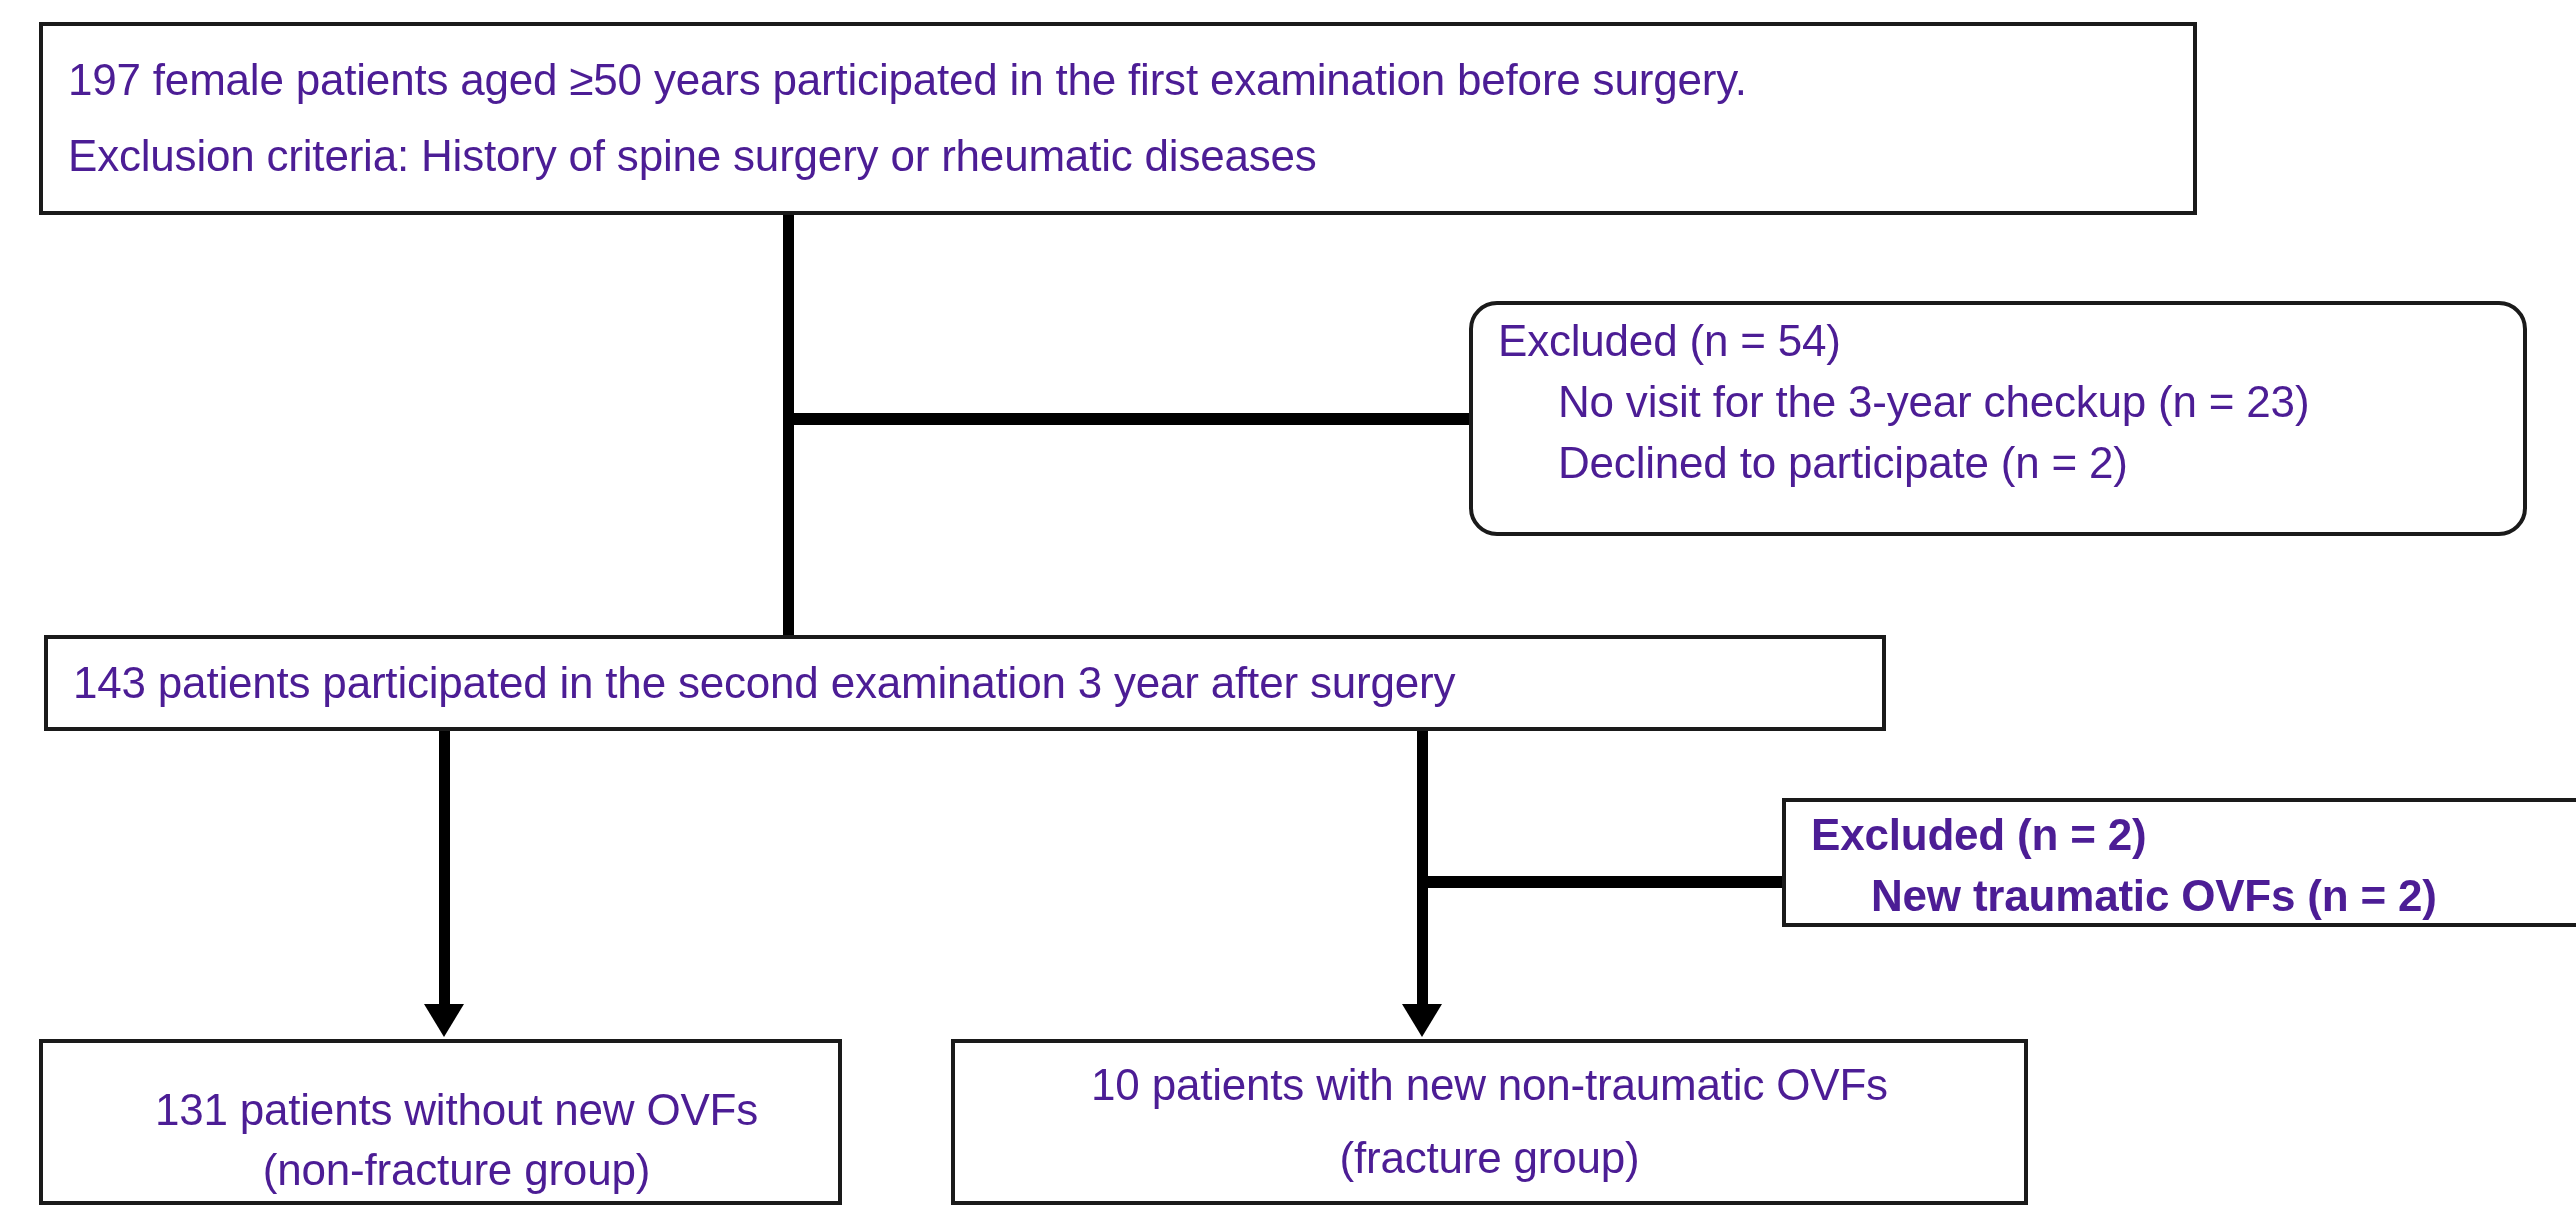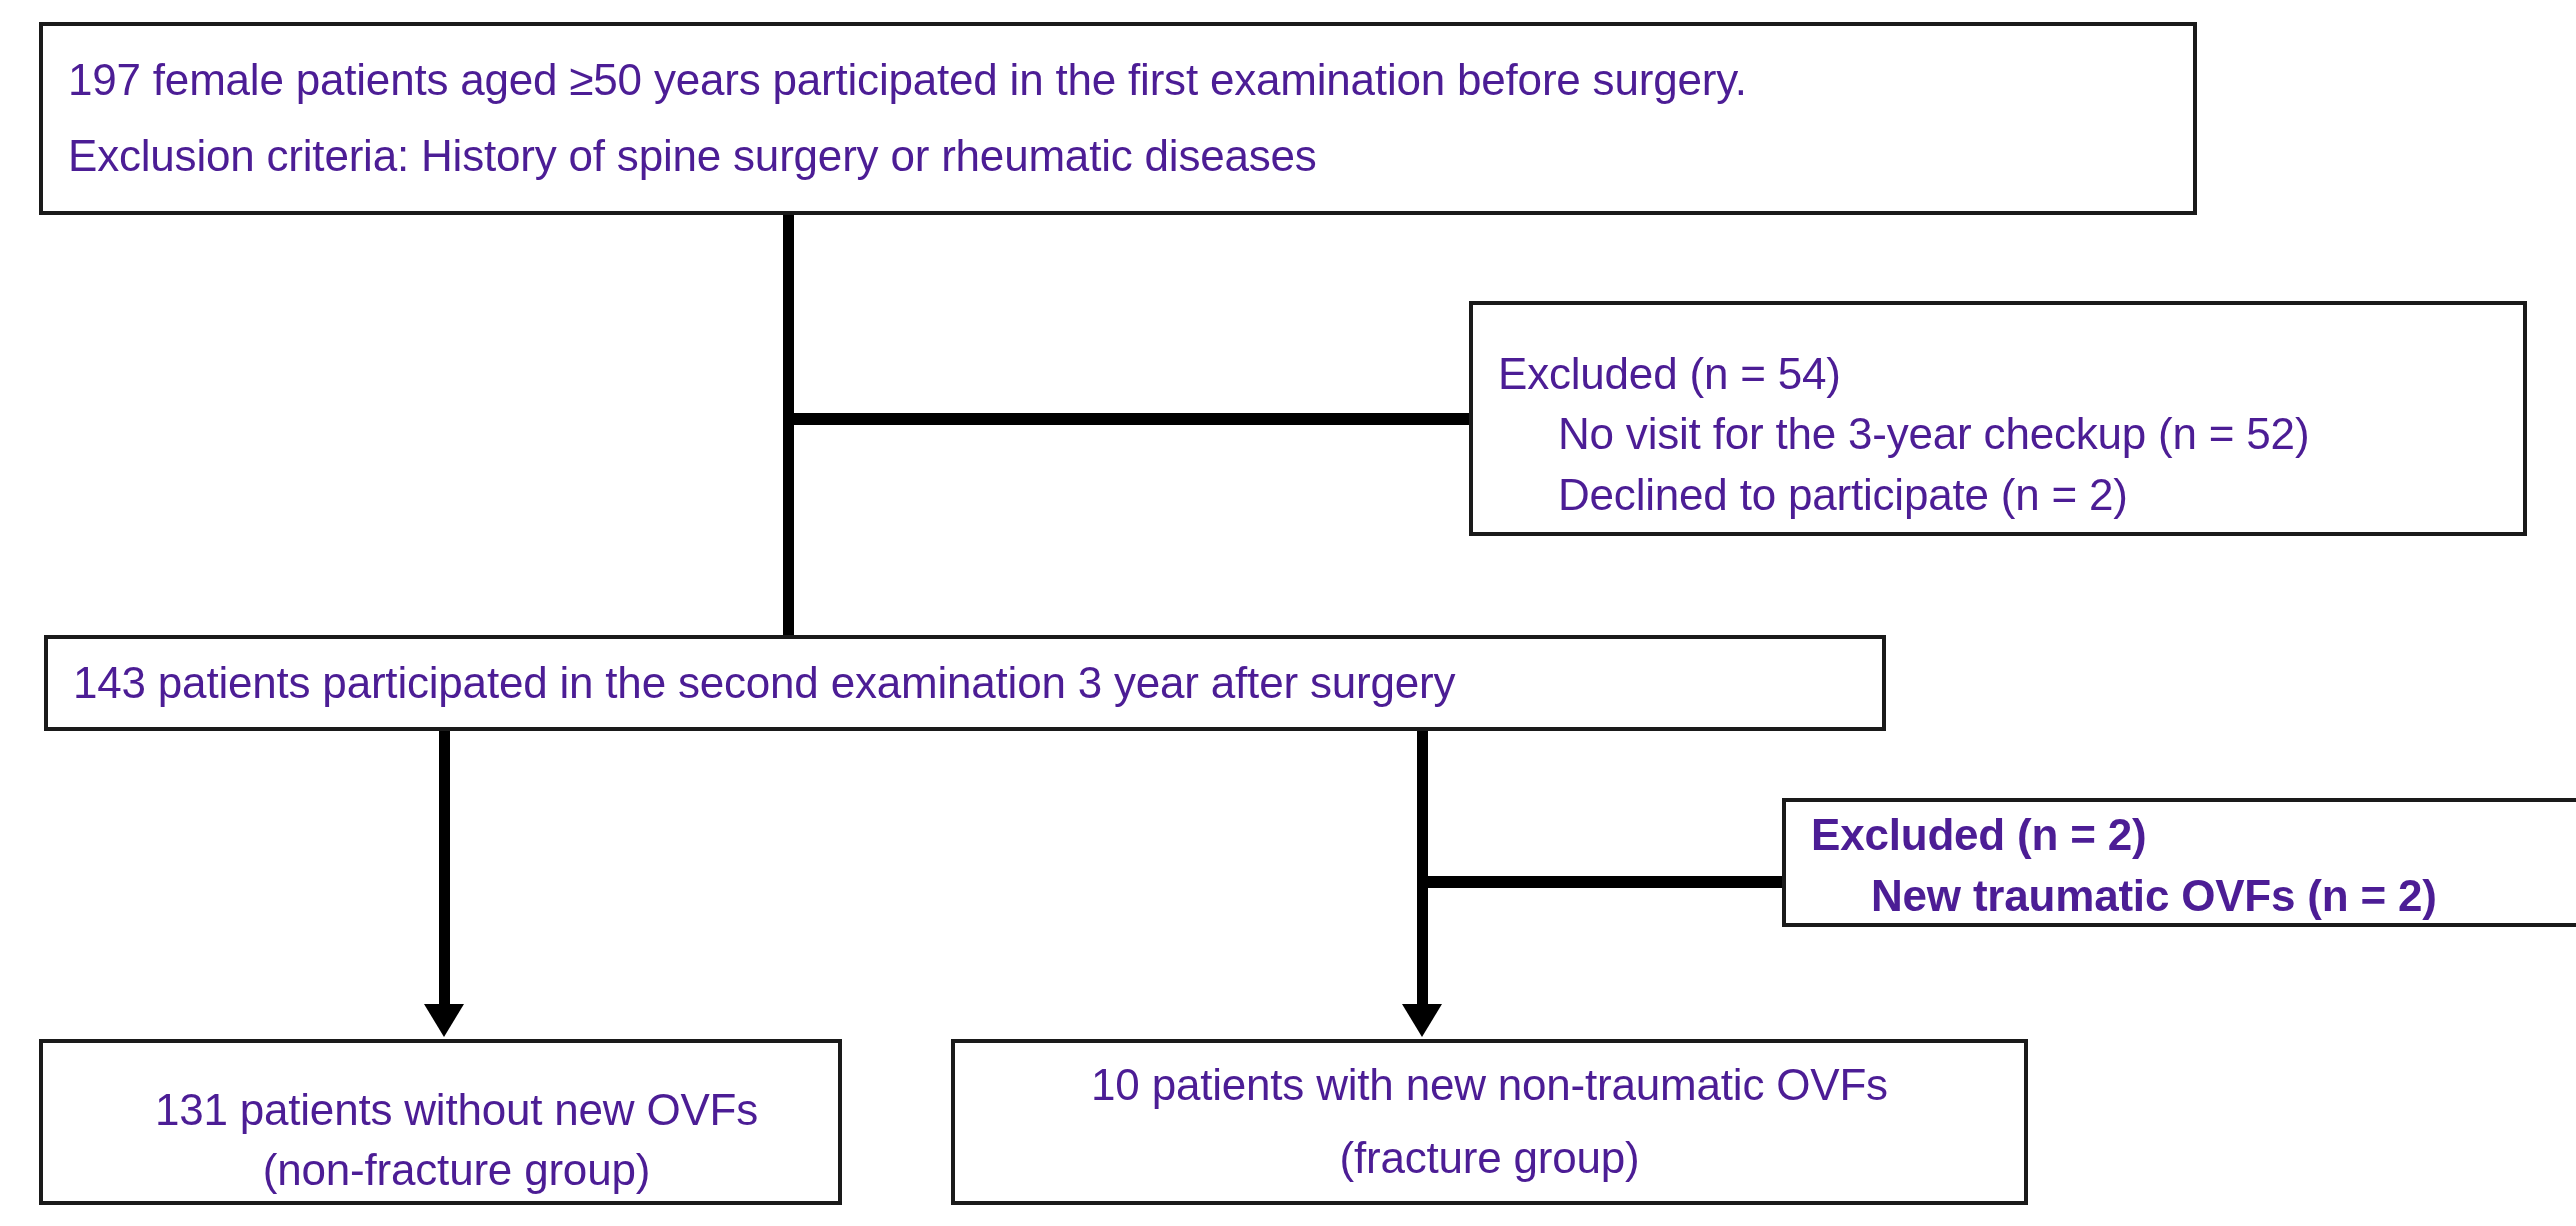--- a/index.html
+++ b/index.html
@@ -48,21 +48,22 @@
     padding: 8px 0 8px 0;
     justify-content: space-evenly;
   }
   
   #box-excluded-54 {
     left: 1469px;
     top: 301px;
     width: 1058px;
     height: 235px;
     padding: 6.3px 0;
-    justify-content: flex-end;
+    justify-content: flex-start;
+    border-radius: 28px;
   }
   
   #box-second-exam {
     left: 44px;
     top: 635px;
     width: 1842px;
     height: 96px;
     justify-content: center;
   }
   
@@ -133,21 +134,21 @@
     <div class="flow-line pad-left">197 female patients aged ≥50 years participated in the first examination before surgery.</div>
     <div class="flow-line pad-left">Exclusion criteria: History of spine surgery or rheumatic diseases</div>
   </div>
 
   <div class="conn" id="conn-v-main"></div>
   <div class="arrowhead" id="arrow-main"></div>
   <div class="conn" id="conn-h-excl54"></div>
 
   <div class="flow-box" id="box-excluded-54">
     <div class="flow-line pad-left">Excluded (n = 54)</div>
-    <div class="flow-line indent">No visit for the 3-year checkup (n = 52)</div>
+    <div class="flow-line indent">No visit for the 3-year checkup (n = 23)</div>
     <div class="flow-line indent">Declined to participate (n = 2)</div>
   </div>
 
   <div class="flow-box" id="box-second-exam">
     <div class="flow-line pad-left">143 patients participated in the second examination 3 year after surgery</div>
   </div>
 
   <div class="conn" id="conn-v-left"></div>
   <div class="arrowhead" id="arrow-left"></div>
 

